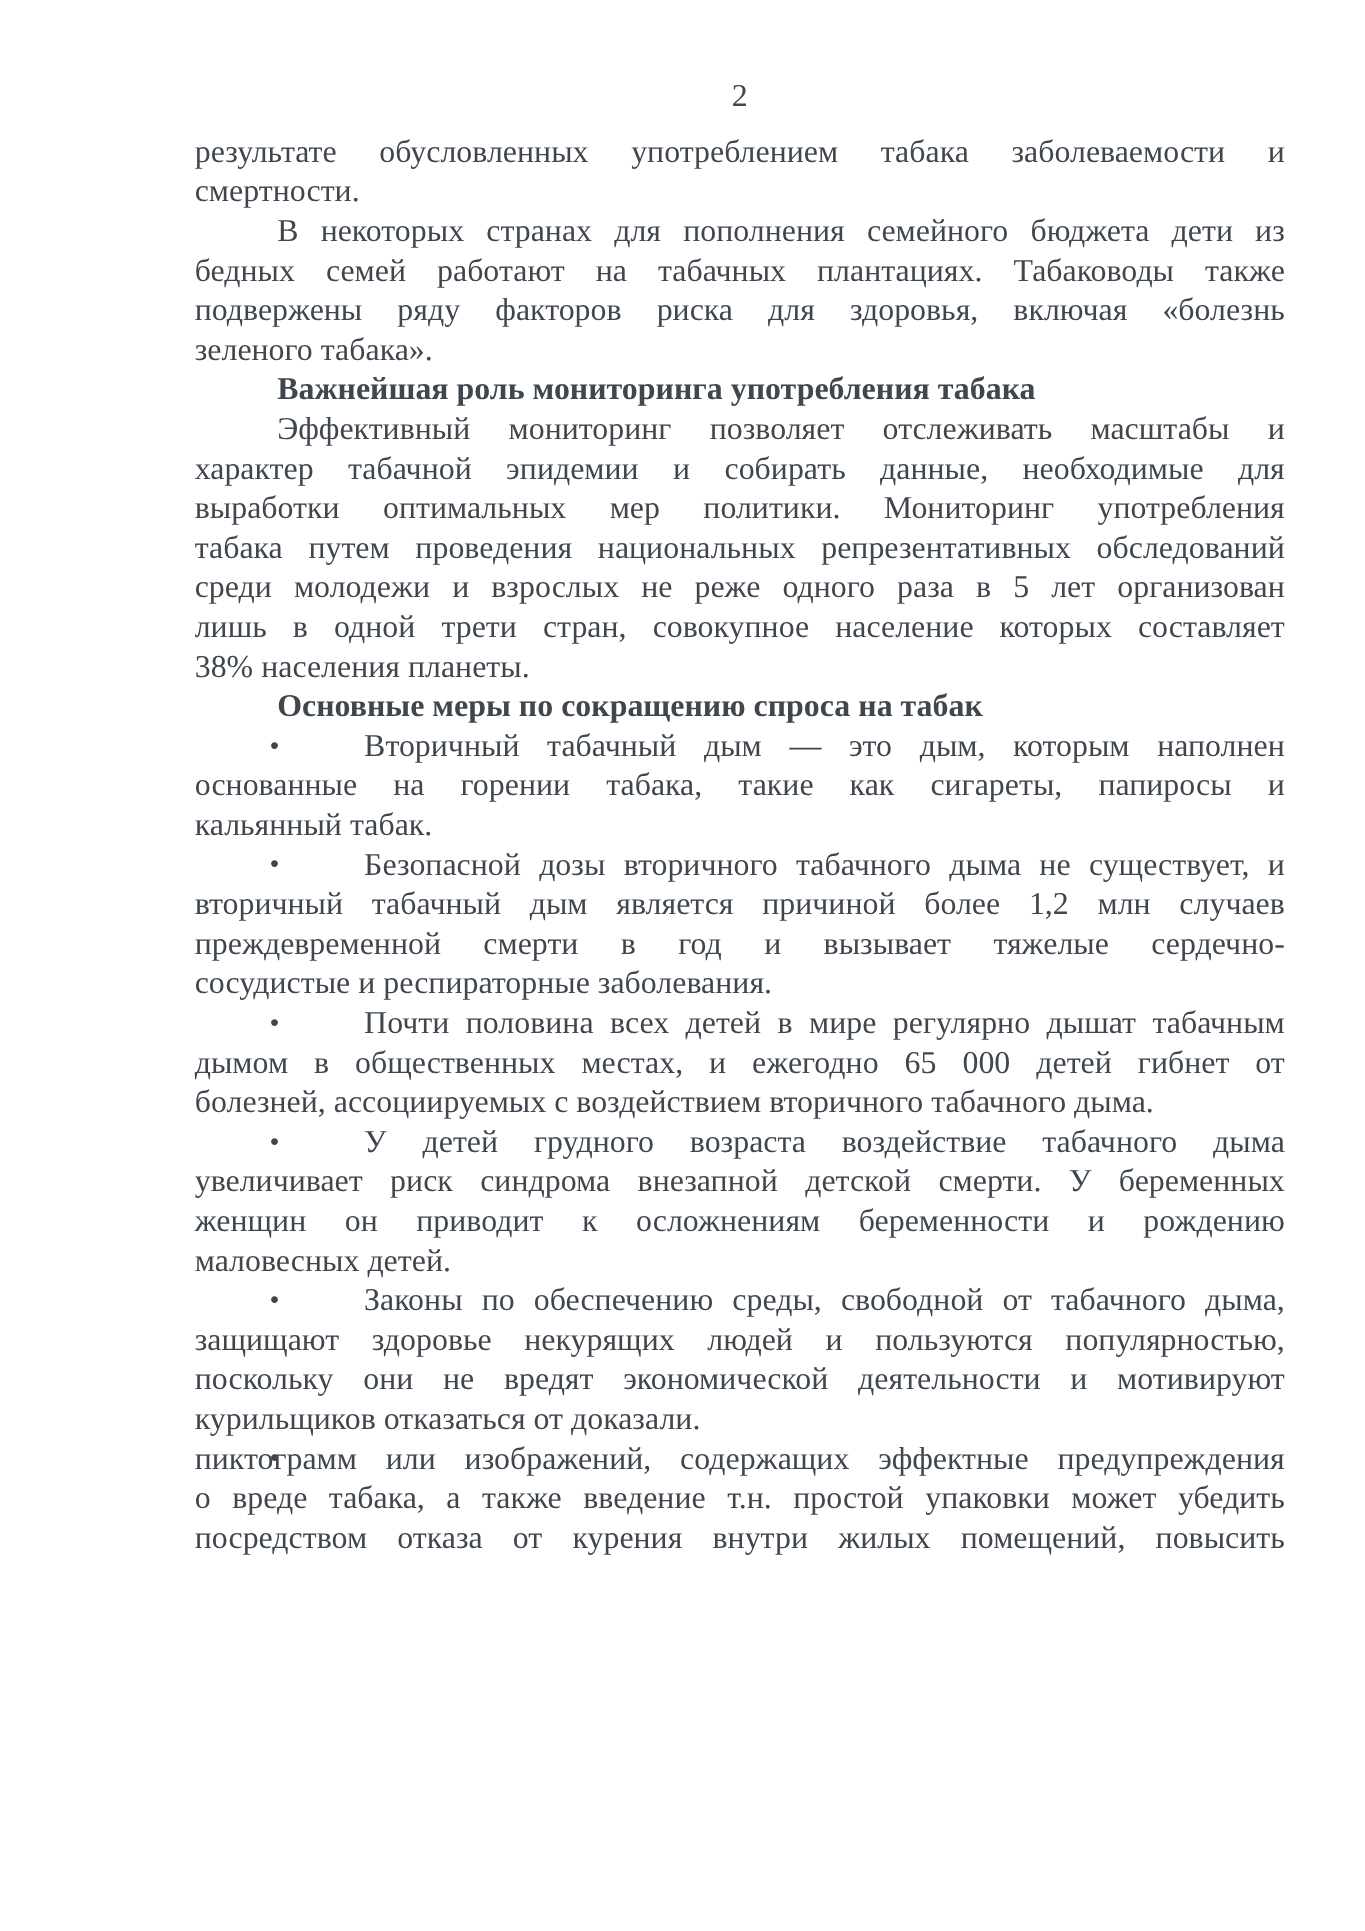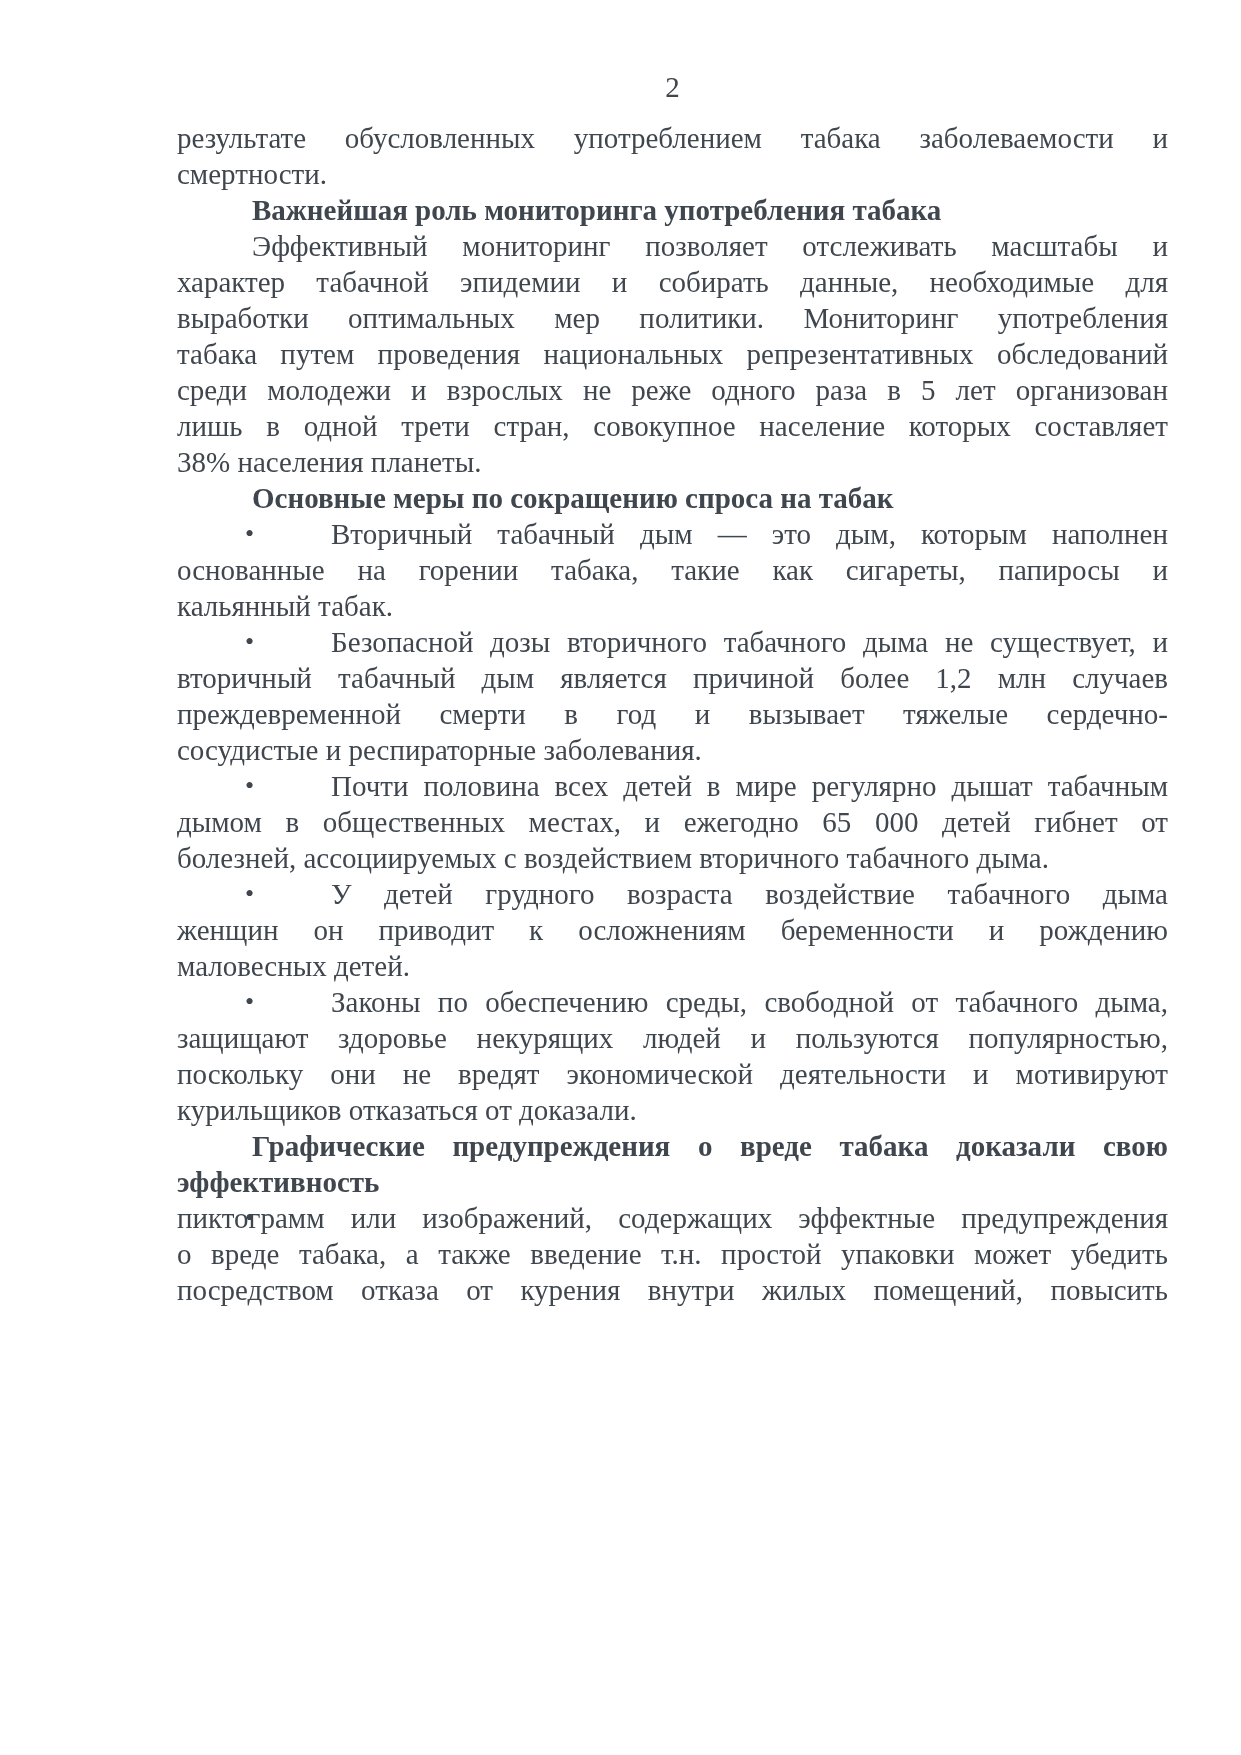--- a/index.html
+++ b/index.html
@@ -58,20 +58,26 @@
 </head>
 <body>
 
 <div class="sheet">
   <div class="page-number">2</div>
   <div class="content">
       <div class="block paragraph">
         <div class="line first stretch">результате обусловленных употреблением табака заболеваемости и</div>
         <div class="line">смертности.</div>
       </div>
+      <div class="block paragraph indent">
+        <div class="line first stretch">В некоторых странах для пополнения семейного бюджета дети из</div>
+        <div class="line stretch">бедных семей работают на табачных плантациях. Табаководы также</div>
+        <div class="line stretch">подвержены ряду факторов риска для здоровья, включая «болезнь</div>
+        <div class="line">зеленого табака».</div>
+      </div>
       <div class="block heading indent">
         <div class="line first">Важнейшая роль мониторинга употребления табака</div>
       </div>
       <div class="block paragraph indent">
         <div class="line first stretch">Эффективный мониторинг позволяет отслеживать масштабы и</div>
         <div class="line stretch">характер табачной эпидемии и собирать данные, необходимые для</div>
         <div class="line stretch">выработки оптимальных мер политики. Мониторинг употребления</div>
         <div class="line stretch">табака путем проведения национальных репрезентативных обследований</div>
         <div class="line stretch">среди молодежи и взрослых не реже одного раза в 5 лет организован</div>
         <div class="line stretch">лишь в одной трети стран, совокупное население которых составляет</div>
@@ -91,32 +97,29 @@
         <div class="line stretch">преждевременной смерти в год и вызывает тяжелые сердечно-</div>
         <div class="line">сосудистые и респираторные заболевания.</div>
       </div>
       <div class="block bullet">
         <div class="line first stretch"><span class="marker">•</span><span>Почти половина всех детей в мире регулярно дышат табачным</span></div>
         <div class="line stretch">дымом в общественных местах, и ежегодно 65 000 детей гибнет от</div>
         <div class="line">болезней, ассоциируемых с воздействием вторичного табачного дыма.</div>
       </div>
       <div class="block bullet">
         <div class="line first stretch"><span class="marker">•</span><span>У детей грудного возраста воздействие табачного дыма</span></div>
+        <div class="line stretch">увеличивает риск синдрома внезапной детской смерти. У беременных</div>
         <div class="line stretch">женщин он приводит к осложнениям беременности и рождению</div>
         <div class="line">маловесных детей.</div>
       </div>
       <div class="block bullet">
         <div class="line first stretch"><span class="marker">•</span><span>Законы по обеспечению среды, свободной от табачного дыма,</span></div>
         <div class="line stretch">защищают здоровье некурящих людей и пользуются популярностью,</div>
         <div class="line stretch">поскольку они не вредят экономической деятельности и мотивируют</div>
         <div class="line">курильщиков отказаться от доказали.</div>
-      </div>
-      <div class="block heading indent">
-        <div class="line first stretch">Графические предупреждения о вреде табака доказали свою</div>
-        <div class="line">эффективность</div>
       </div>
       <div class="block bullet">
         <div class="line first stretch"><span class="marker">•</span></div>
         <div class="line stretch">пиктограмм или изображений, содержащих эффектные предупреждения</div>
         <div class="line stretch">о вреде табака, а также введение т.н. простой упаковки может убедить</div>
         <div class="line stretch">посредством отказа от курения внутри жилых помещений, повысить</div>
       </div>
     </div>
 </div>
 

